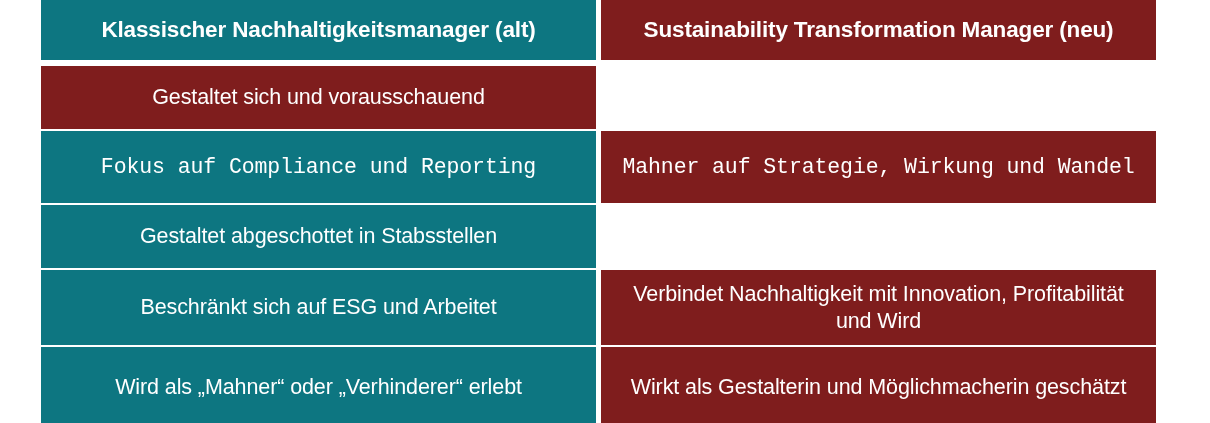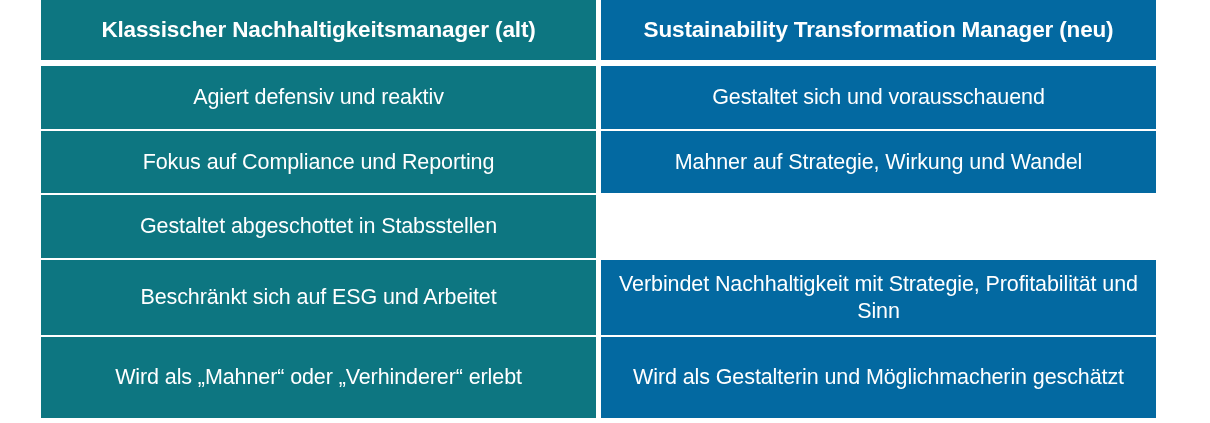--- a/index.html
+++ b/index.html
@@ -40,37 +40,37 @@
     display: flex;
     align-items: center;
     justify-content: center;
     text-align: center;
     color: #ffffff;
     padding: 4px 14px;
     line-height: 1.22;
   }
 
   .cell.left  { width: 555px; background: #0d7681; }
-  .cell.right { width: 555px; background: #0369a1; }
+  .cell.right { width: 555px; background: #7f1d1d; }
 
   .header-row .cell {
     height: 60px;
     font-size: 22.5px;
     font-weight: bold;
     letter-spacing: -0.15px;
   }
 
   .body-row .cell {
     font-size: 21.5px;
     font-weight: normal;
     letter-spacing: -0.1px;
   }
 
   .body-row.r1 .cell { height: 63px; }
-  .body-row.r2 .cell { height: 62px; }
+  .body-row.r2 .cell { height: 72px; font-family: Liberation Mono, monospace; }
   .body-row.r3 .cell { height: 63px; }
   .body-row.r4 .cell { height: 75px; }
   .body-row.r5 .cell { height: 81px; }
 
   .cell-text {
     display: block;
     width: 100%;
   }
 </style>
 </head>
@@ -81,23 +81,20 @@
   <div class="table-row header-row">
     <div class="cell left">
       <span class="cell-text">Klassischer Nachhaltigkeitsmanager (alt)</span>
     </div>
     <div class="cell right">
       <span class="cell-text">Sustainability Transformation Manager (neu)</span>
     </div>
   </div>
 
   <div class="table-row body-row r1">
-    <div class="cell left">
-      <span class="cell-text">Agiert defensiv und reaktiv</span>
-    </div>
     <div class="cell right">
       <span class="cell-text">Gestaltet sich und vorausschauend</span>
     </div>
   </div>
 
   <div class="table-row body-row r2">
     <div class="cell left">
       <span class="cell-text">Fokus auf Compliance und Reporting</span>
     </div>
     <div class="cell right">
@@ -109,26 +106,26 @@
     <div class="cell left">
       <span class="cell-text">Gestaltet abgeschottet in Stabsstellen</span>
     </div>
   </div>
 
   <div class="table-row body-row r4">
     <div class="cell left">
       <span class="cell-text">Beschränkt sich auf ESG und Arbeitet</span>
     </div>
     <div class="cell right">
-      <span class="cell-text">Verbindet Nachhaltigkeit mit Strategie, Profitabilität und Sinn</span>
+      <span class="cell-text">Verbindet Nachhaltigkeit mit Innovation, Profitabilität und Wird</span>
     </div>
   </div>
 
   <div class="table-row body-row r5">
     <div class="cell left">
       <span class="cell-text">Wird als „Mahner“ oder „Verhinderer“ erlebt</span>
     </div>
     <div class="cell right">
-      <span class="cell-text">Wird als Gestalterin und Möglichmacherin geschätzt</span>
+      <span class="cell-text">Wirkt als Gestalterin und Möglichmacherin geschätzt</span>
     </div>
   </div>
 
 </div>
 
 </body></html>

